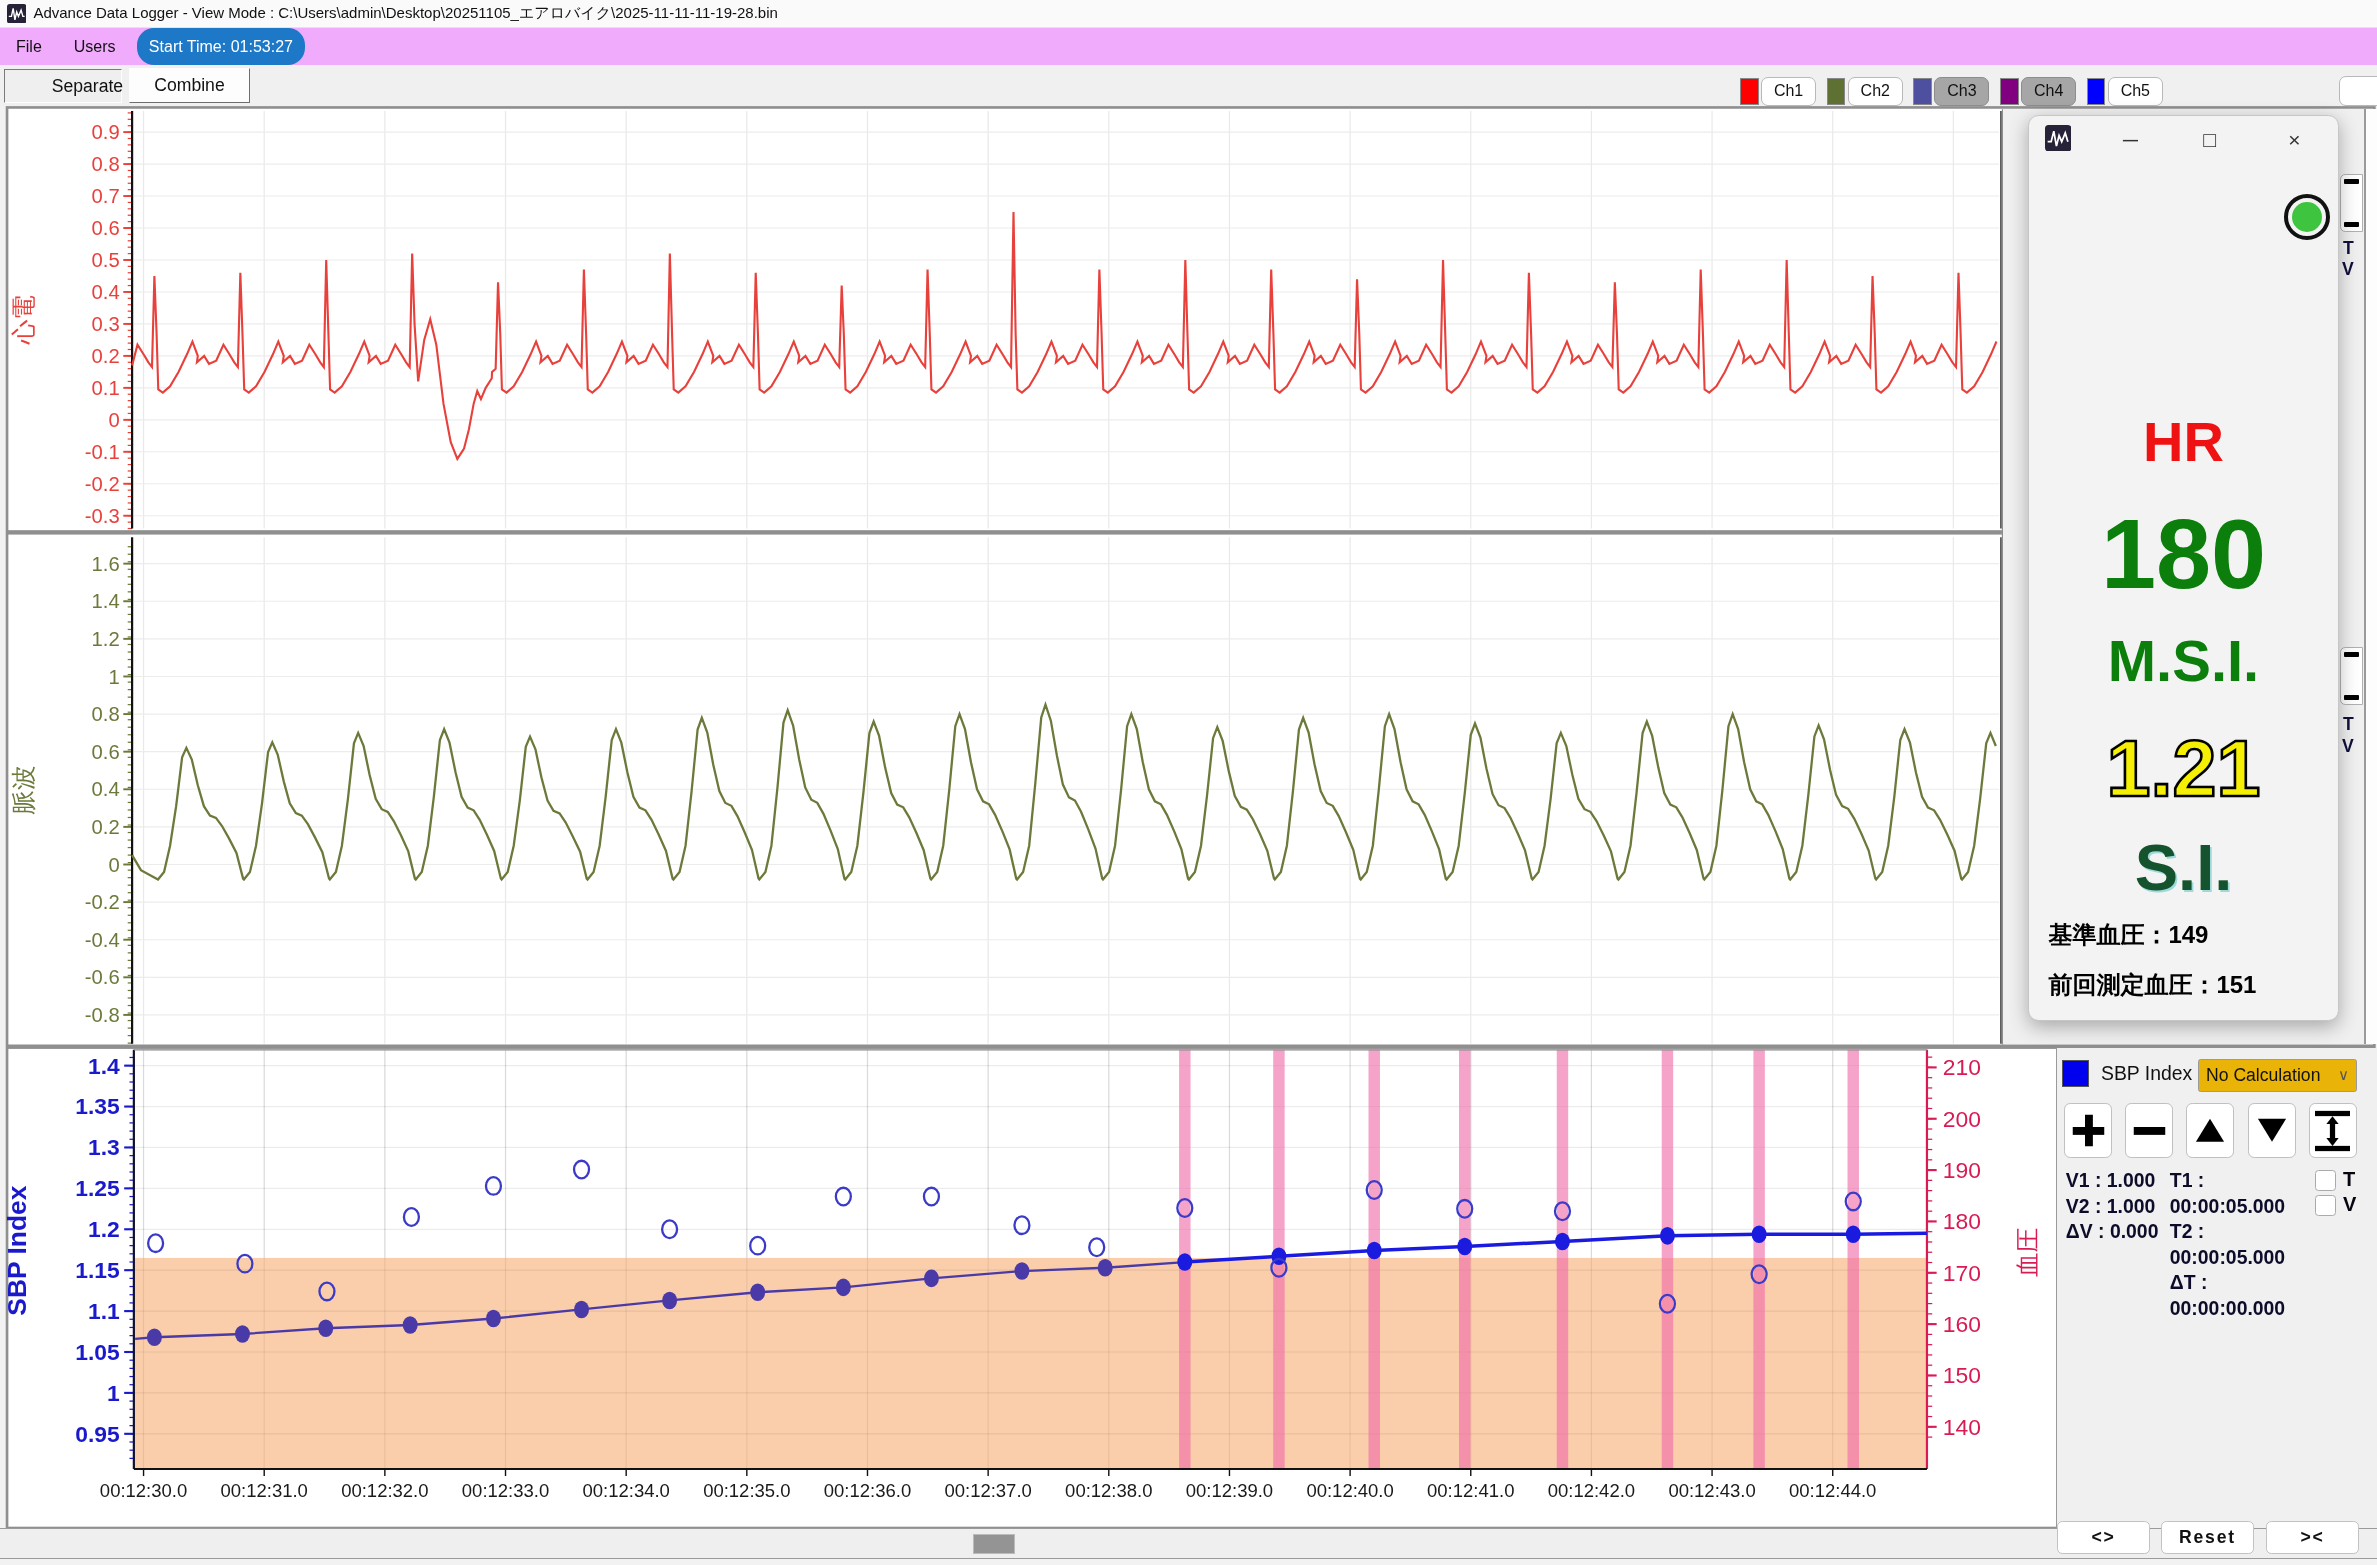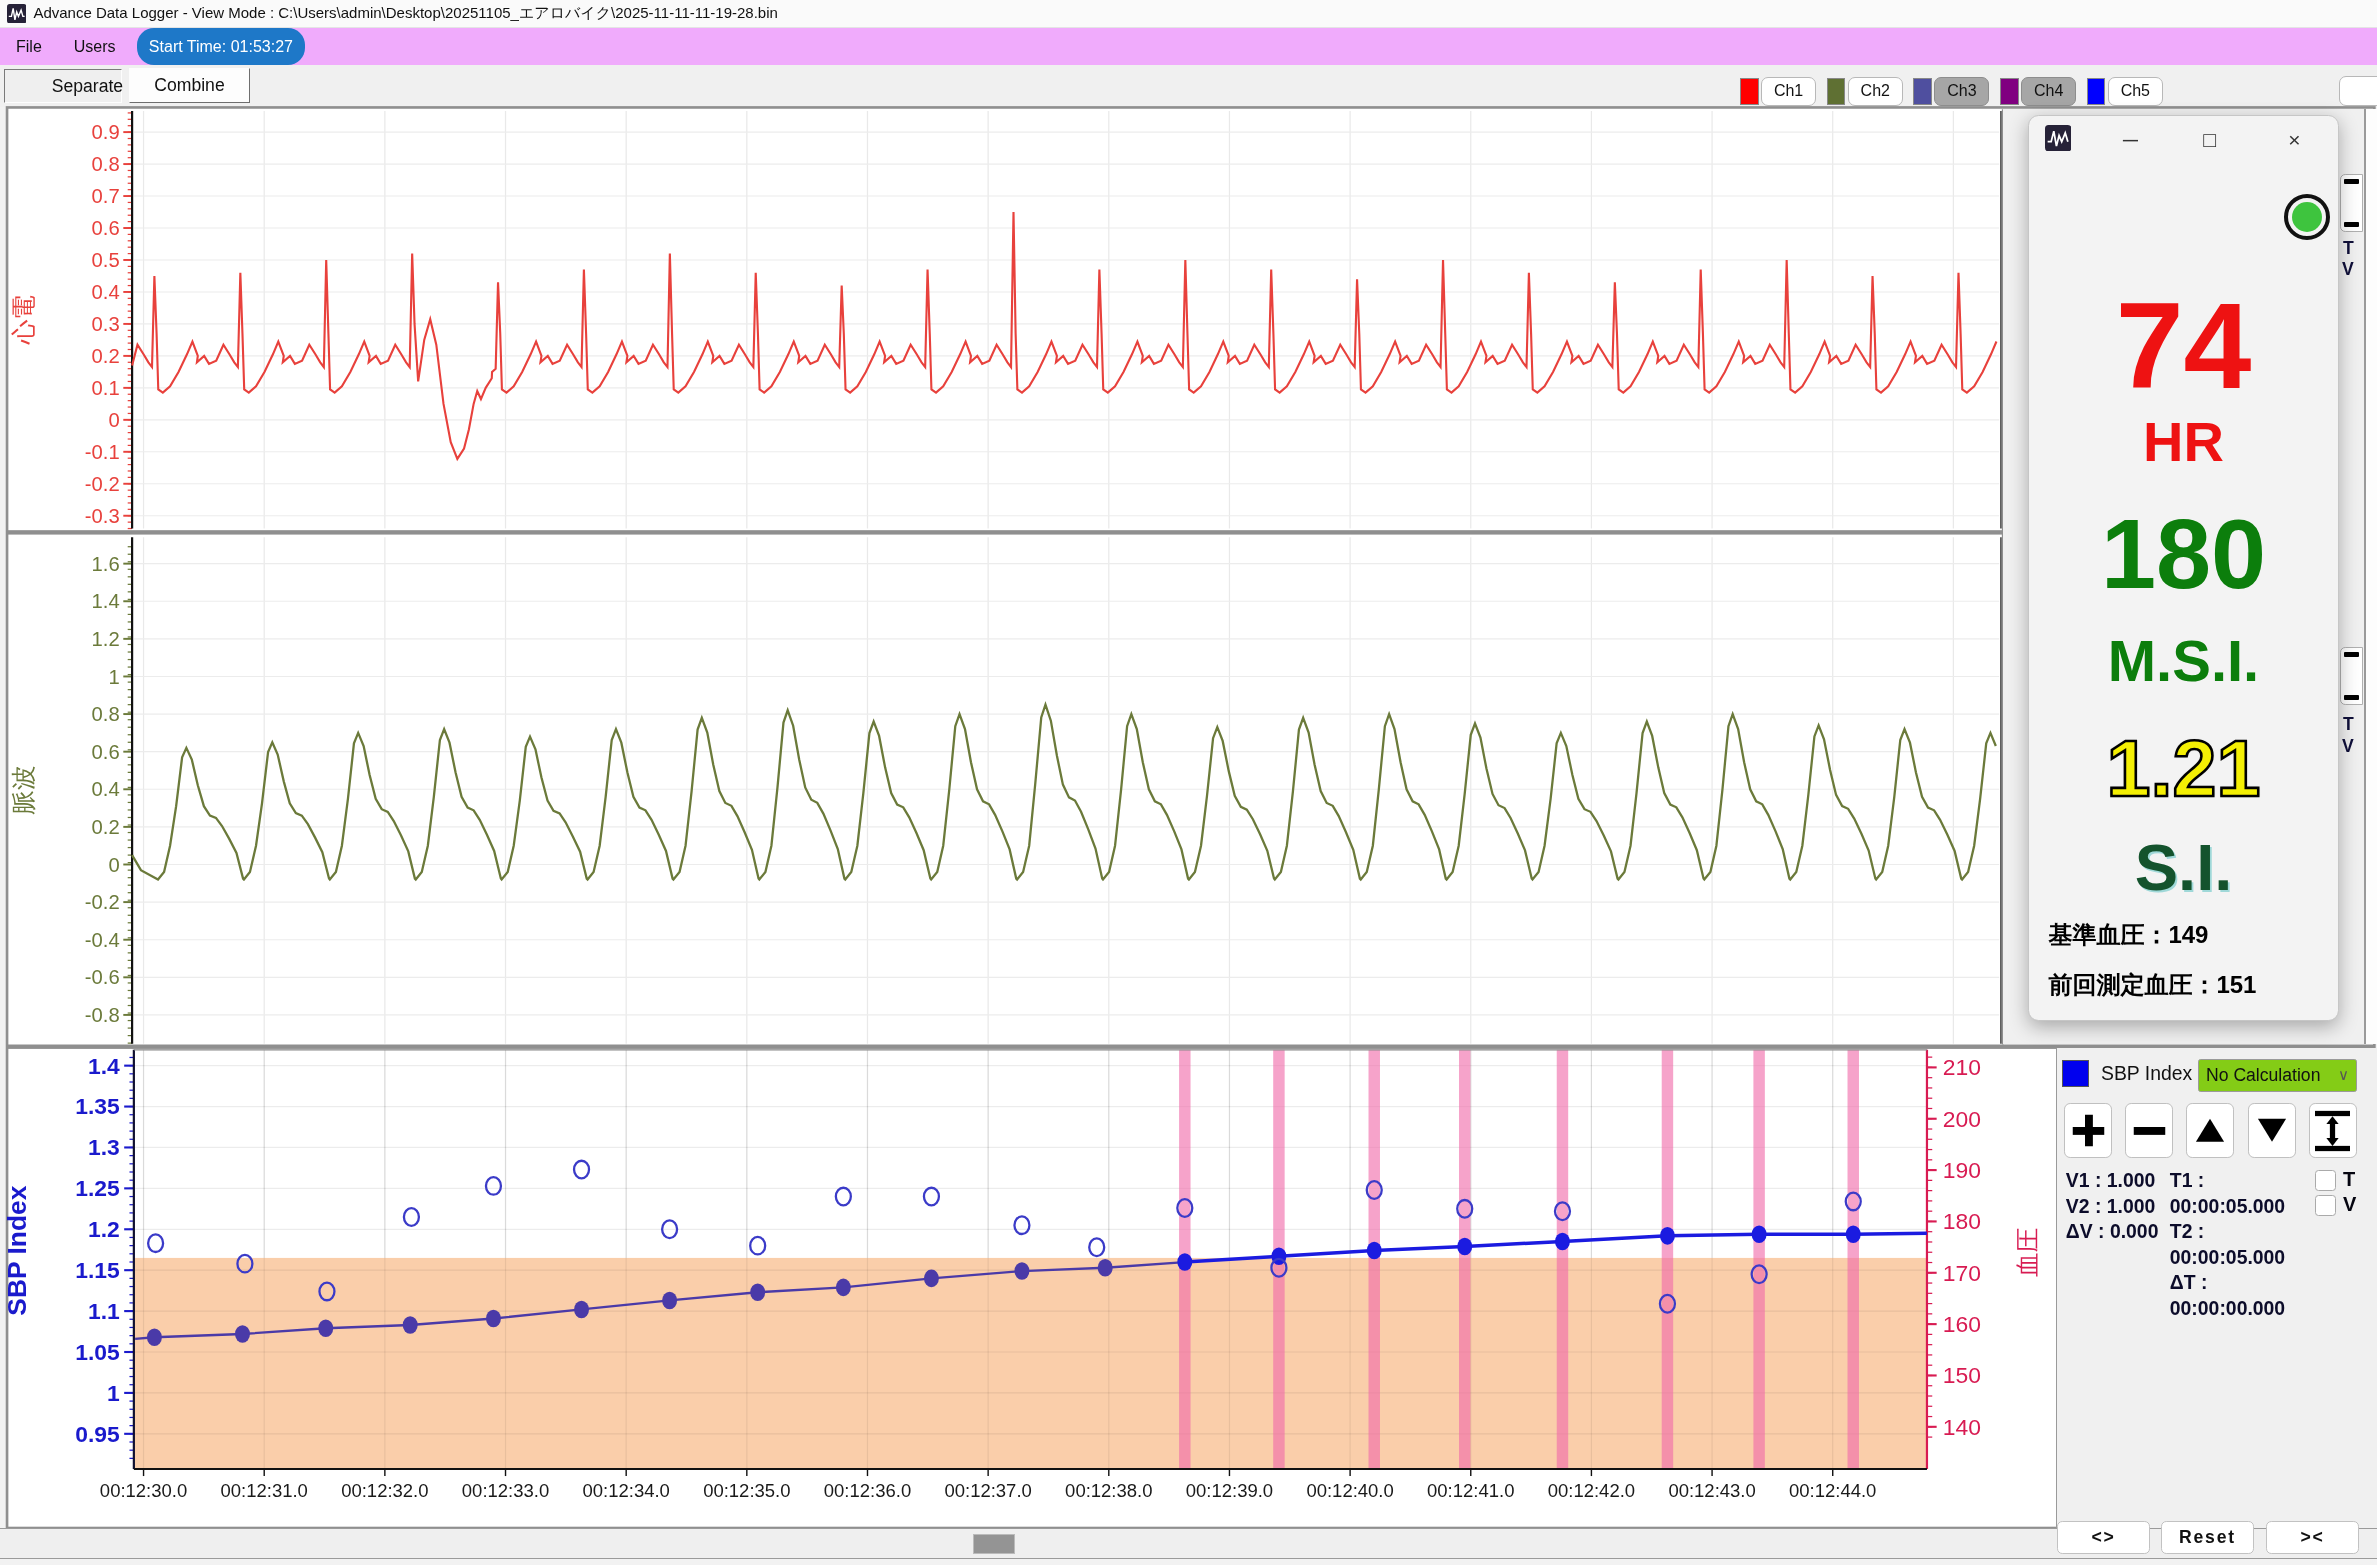--- a/index.html
+++ b/index.html
@@ -43,21 +43,21 @@
             border-radius:5.3px 0 0 5.3px;display:flex;flex-direction:column;justify-content:space-between;
             padding:4.4px 2.6px;}
   .mini-fit .bar{height:4.4px;background:#000;border-radius:0.9px;}
   .mini-tv{position:absolute;font-size:17.6px;font-weight:bold;color:#10103a;}
   
   .sbp-panel{position:absolute;left:2056px;top:1048px;width:322px;height:480px;background:#f0f0f0;
              border-left:1.8px solid #9a9a9a;}
   .sbp-head{position:absolute;left:5.3px;top:12.3px;display:flex;align-items:center;}
   .sbp-swatch{width:26.4px;height:26.4px;background:#0000ee;border:0.9px solid #555;}
   .sbp-series-label{font-size:19.4px;color:#111;margin-left:12.3px;}
-  .dropdown{position:absolute;left:141px;top:10.6px;width:159px;height:33px;background:#84cc16;
+  .dropdown{position:absolute;left:141px;top:10.6px;width:159px;height:33px;background:#eab308;
             border:0.9px solid #9a9a9a;border-radius:2.6px;display:flex;align-items:center;
             justify-content:space-between;padding:0 7px;font-size:17.6px;color:#111;}
   .dd-chevron{color:#555;font-size:15px;}
   .ctl-row{position:absolute;left:7px;top:55px;display:flex;gap:13.2px;}
   .ctl-btn{width:48px;height:55px;background:#fff;border:0.9px solid #c0c0c0;border-radius:6.2px;
            display:flex;align-items:center;justify-content:center;}
   .vals{position:absolute;left:8.8px;top:120px;font-size:19.4px;font-weight:bold;color:#0c0c2a;
         line-height:25.5px;}
   .vals .col2{position:absolute;left:104px;top:0;}
   .chk{position:absolute;width:21px;height:21px;background:#fff;border:1.8px solid #aaa;border-radius:3.5px;}
@@ -734,21 +734,20 @@
           <polyline points="3,19 7,19 10,7 13,24 16,12 19,19 23,9 26,19" fill="none" stroke="#fff" stroke-width="2"></polyline>
           </svg>
       </span>
       <span class="ov-btn" style="left:90px;">─</span>
       <span class="ov-btn" style="left:169px;">□</span>
       <span class="ov-btn" style="left:254px;">×</span>
     </div>
     <div class="ov-green">
       <div class="ov-green-inner"></div>
     </div>
-    <div class="ov-val hr-num">74</div>
     <div class="ov-val hr-lab">HR</div>
     <div class="ov-val msi-num">180</div>
     <div class="ov-val msi-lab">M.S.I.</div>
     <div class="ov-val si-num">1.21</div>
     <div class="ov-val si-lab">S.I.</div>
     <div class="ov-bp" style="top:803px;">
       <span>基準血圧：</span><span>149</span>
     </div>
     <div class="ov-bp" style="top:853px;">
       <span>前回測定血圧：</span><span>151</span>

